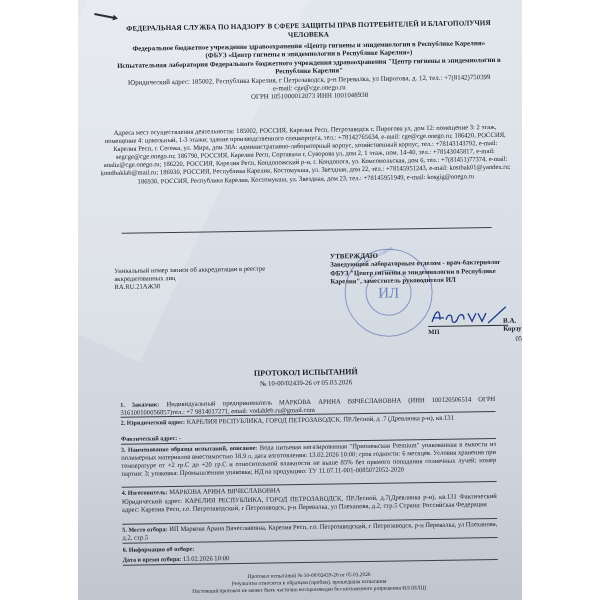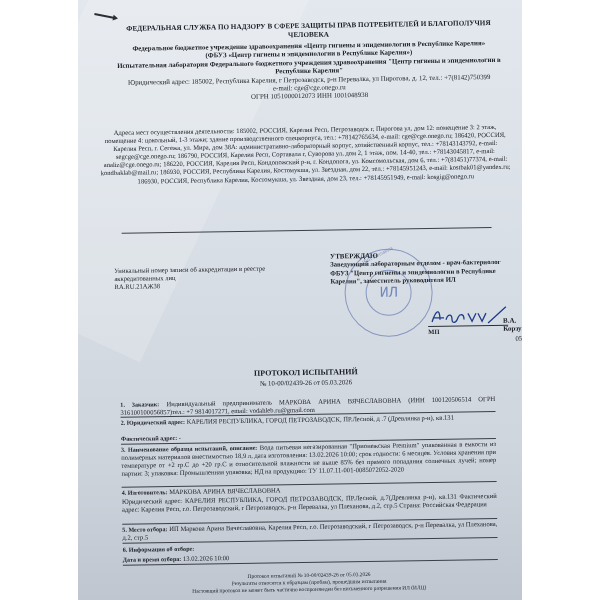--- a/index.html
+++ b/index.html
@@ -13,21 +13,21 @@
   .hdr1 { position:absolute; left:30px; top:22px; width:400px; font-size:7.2px; line-height:8.6px; font-weight:bold; }
   .hdr-block { position:absolute; left:30px; top:42px; width:400px; font-size:6.9px; line-height:8.4px; }
   .b { font-weight:bold; }
   .addr-block { position:absolute; left:20px; top:126px; width:410px; font-size:6.6px; line-height:8.1px; text-align:center; }
   .hr { position:absolute; height:1px; background:#3a3f48; }
   .accr { position:absolute; left:32px; top:264px; width:160px; font-size:6.6px; line-height:8px; }
   .approve { position:absolute; left:248px; top:253px; width:180px; font-size:6.7px; line-height:8.3px; }
   .approve .t { font-weight:bold; font-size:7px; }
   .approve .role { font-weight:bold; }
   .stamp { position:absolute; left:262px; top:250px; width:86px; height:86px; border-radius:50%; border:1.5px solid rgba(70,95,170,0.55); }
-  .stamp .inner { position:absolute; left:20px; top:20px; width:44px; height:44px; border-radius:50%; border:1.2px solid rgba(70,95,170,0.55); display:flex; align-items:center; justify-content:center; color:rgba(70,95,170,0.7); font-family:Liberation Mono, monospace; font-size:15px; }
+  .stamp .inner { position:absolute; left:20px; top:20px; width:44px; height:44px; border-radius:50%; border:1.2px solid rgba(70,95,170,0.55); display:flex; align-items:center; justify-content:center; color:rgba(70,95,170,0.7); font-family:Liberation Serif, serif; font-size:15px; }
   .stamp .ring { position:absolute; left:16px; top:3px; font-size:4.5px; color:rgba(70,95,170,0.6); transform:rotate(-25deg); }
   .sig { position:absolute; left:345px; top:308px; width:80px; height:22px; }
   .sig-line { position:absolute; left:345px; top:328px; width:80px; height:1px; background:#2a2e36; }
   .mp { position:absolute; left:345px; top:330px; font-size:6.5px; font-weight:bold; }
   .signer { position:absolute; left:420px; top:320px; font-size:7px; font-weight:bold; }
   .sdate { position:absolute; left:432px; top:338px; font-size:6.8px; }
   .title { position:absolute; left:0; width:444px; top:368px; font-size:8px; font-weight:bold; text-align:center; }
   .num { position:absolute; left:0; width:444px; top:379px; font-size:6.8px; text-align:center; }
   .sec { position:absolute; left:36px; width:375px; font-size:6.6px; line-height:8.1px; text-align:justify; }
   .sec .lbl { font-weight:bold; font-size:6.1px; }

